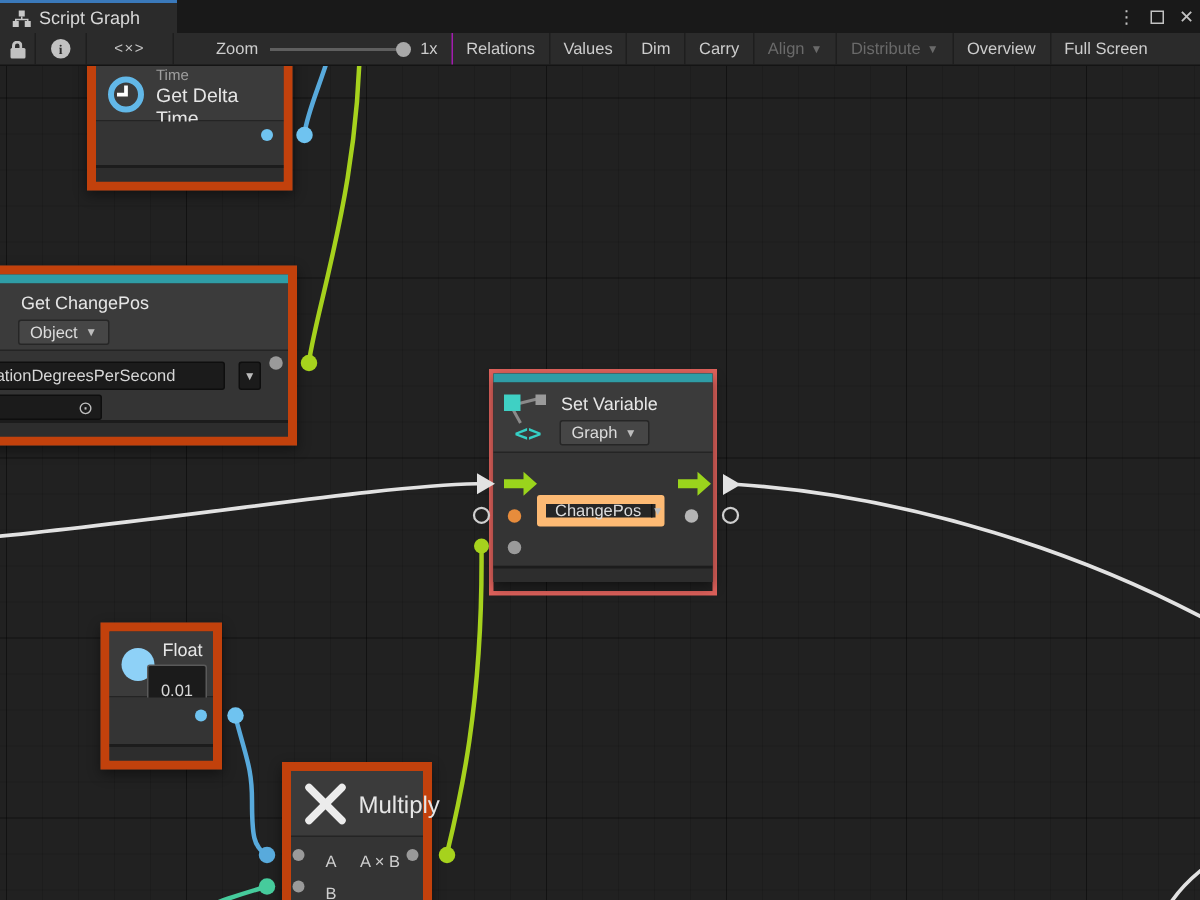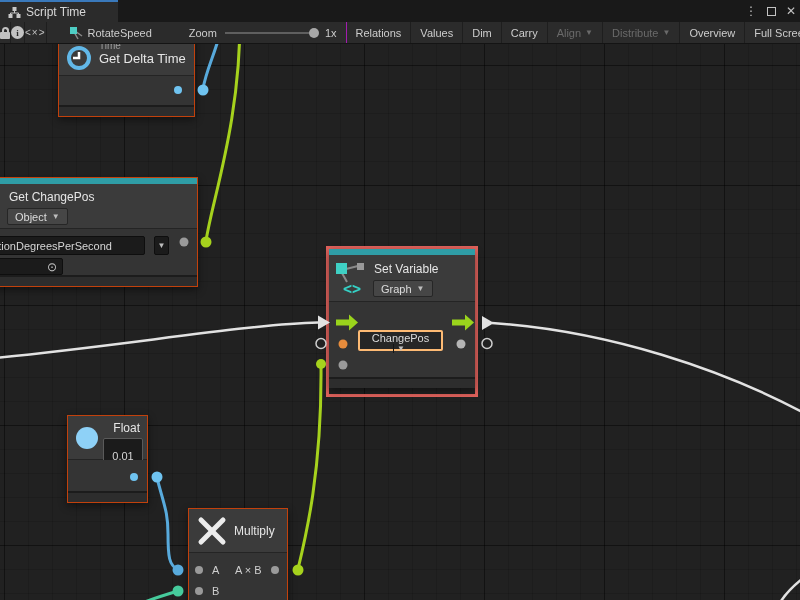--- a/index.html
+++ b/index.html
@@ -12,36 +12,36 @@
       linear-gradient(rgba(0,0,0,0.38) 1px, transparent 1px),
       linear-gradient(90deg, rgba(0,0,0,0.38) 1px, transparent 1px),
       linear-gradient(rgba(0,0,0,0.13) 1px, transparent 1px),
       linear-gradient(90deg, rgba(0,0,0,0.13) 1px, transparent 1px);
     background-size:120px 120px,120px 120px,24px 24px,24px 24px;
     background-position:4px 65px; }
   svg.layer { position:absolute; left:0; top:0; width:800px; height:600px; }
   #wires { z-index:1; } #ports { z-index:3; }
 
   
-  .node { position:absolute; z-index:2; background:#313131; border:1px solid #c2410c;
+  .node { position:absolute; z-index:2; background:#313131; border:6px solid #c2410c;
     box-shadow:0 3px 8px rgba(0,0,0,.45); color:#dcdcdc; }
   .n-head { position:relative; background:#3b3b3b; border-bottom:1px solid #242424; }
   .n-body { position:relative; background:#343434; }
   .n-foot { height:11px; background:#2d2d2d; border-top:2px solid #1c1c1c; }
   .teal-bar { height:6px; background:#2f9da6; }
   .ttl { font-size:13px; color:#e6e6e6; }
   .cat { font-size:10px; color:#9f9f9f; }
   .dd-btn { display:inline-flex; align-items:center; gap:5px; background:#464646;
     border:1px solid #262626; border-radius:2px; color:#dcdcdc; font-size:11px;
     padding:1px 7px; height:17px; }
   .dd-btn .arr { font-size:8px; color:#bdbdbd; }
   .field { background:#1b1b1b; border:1px solid #0e0e0e; border-radius:2px;
     color:#d6d6d6; font-size:11px; display:flex; align-items:center; padding:0 5px; }
-  .dd-dark { position:absolute; display:flex; background:#262626; border:2px solid #fdba74;
-    border-radius:2px; color:#dcdcdc; font-size:11px; align-items:center;flex-direction:column; }
+  .dd-dark { position:absolute; display:flex; background:#262626; border:6px solid #fdba74;
+    border-radius:2px; color:#dcdcdc; font-size:11px; align-items:center; }
   .dd-dark .txt { padding:0 6px; flex:1; }
   .dd-dark .cell { width:16px; border-left:1px solid #141414; text-align:center;
     font-size:8px; color:#bdbdbd; }
   .sel-wrap { position:absolute; z-index:2; border:3px solid #e0625c; }
   .port-label { position:absolute; font-size:11px; color:#cfcfcf; }
 
   
   #tabbar { position:absolute; left:0; top:0; width:800px; height:22px; background:#191919;
     z-index:10; }
   #tab-active { position:absolute; left:0; top:0; width:118px; height:22px; background:#2b2b2b;
@@ -168,21 +168,21 @@
   <div class="n-body" style="height:31px;"></div>
   <div class="n-foot"></div>
 </div>
 
 <div class="node" style="left:188px; top:508px; width:100px;">
   <div class="n-head" style="height:44px;">
     <svg width="30" height="30" style="position:absolute; left:8px; top:7px;">
       <line x1="4" y1="4" x2="26" y2="26" stroke="#ececec" stroke-width="5" stroke-linecap="round"></line>
       <line x1="26" y1="4" x2="4" y2="26" stroke="#ececec" stroke-width="5" stroke-linecap="round"></line>
     </svg>
-    <div class="ttl" style="position:absolute; left:45px; top:15px; font-size:12px;">Multiply</div>
+    <div class="ttl" style="position:absolute; left:45px; top:15px; font-size:16px;">Multiply</div>
   </div>
   <div class="n-body" style="height:52px;">
     <span class="port-label" style="left:23px; top:11px;">A</span>
     <span class="port-label" style="left:46px; top:11px;text-align:center;">A × B</span>
     <span class="port-label" style="left:23px; top:32px;">B</span>
   </div>
 </div>
 
 <svg class="layer" id="ports">
 
@@ -215,21 +215,21 @@
 </svg>
 
 <div id="tabbar">
   <div id="tab-active">
     <svg width="13" height="13">
       <rect x="4.5" y="1" width="4" height="4" fill="#c8c8c8"></rect>
       <rect x="0.5" y="8" width="4" height="4" fill="#c8c8c8"></rect>
       <rect x="8.5" y="8" width="4" height="4" fill="#c8c8c8"></rect>
       <path d="M6.5 5 v2 M2.5 8 v-1 h8 v1" stroke="#c8c8c8" stroke-width="1" fill="none"></path>
     </svg>
-    <span>Script Time</span>
+    <span>Script Graph</span>
   </div>
   <div id="win-icons">
     <span class="wi">⋮</span>
     <span class="box-icon"></span>
     <span class="wi">✕</span>
   </div>
 </div>
 
 <div id="toolbar">
   <div class="tb-sec" style="width:24px; padding:0;">
@@ -237,28 +237,20 @@
         <span class="lock-shackle"></span>
         <span class="lock-body"></span>
       </span>
   </div>
   <div class="tb-sec" style="width:34px; padding:0;">
     <span class="info-circle">i</span>
   </div>
   <div class="tb-sec" style="width:58px; padding:0;">
     <span class="code-icon">&lt;×&gt;</span>
   </div>
-  <div class="tb-sec nb" style="padding-left:22px;">
-    <svg width="14" height="14">
-      <line x1="6" y1="5" x2="13" y2="10" stroke="#8a8a8a" stroke-width="1.5"></line>
-      <line x1="5" y1="6" x2="9" y2="13" stroke="#8a8a8a" stroke-width="1.5"></line>
-      <rect x="1" y="1" width="7" height="7" fill="#4ecdc4"></rect>
-    </svg>
-    <span>RotateSpeed</span>
-  </div>
   <div class="tb-sec nb" style="padding-left:28px; gap:8px;">
     <span>Zoom</span>
     <span id="zoom-track">
         <span id="zoom-handle"></span>
       </span>
     <span>1x</span>
   </div>
   <div class="tb-btn" style="border-left:1px solid #a21caf;">
       <span>Relations</span>
     </div>

